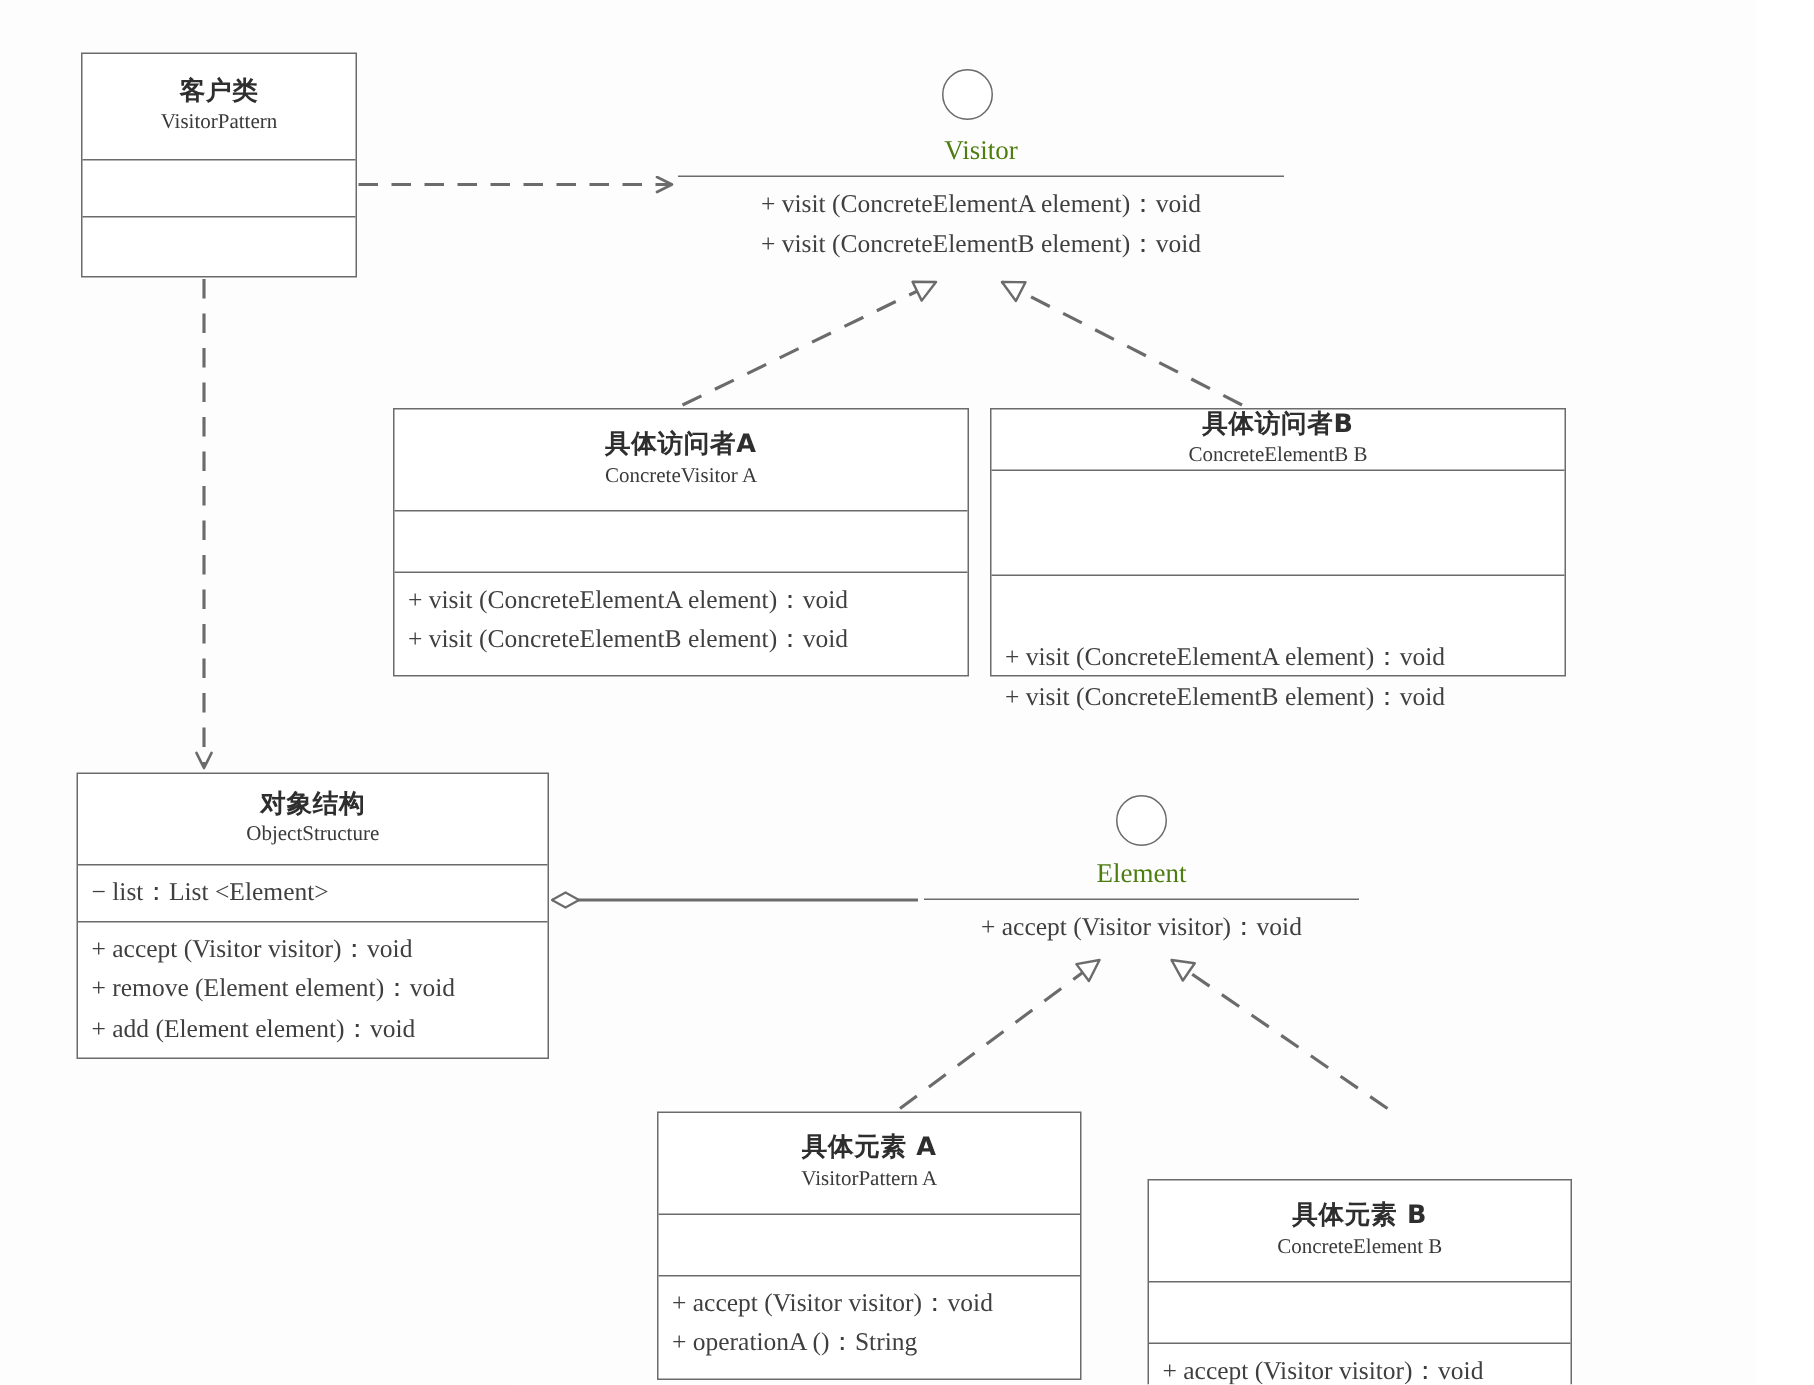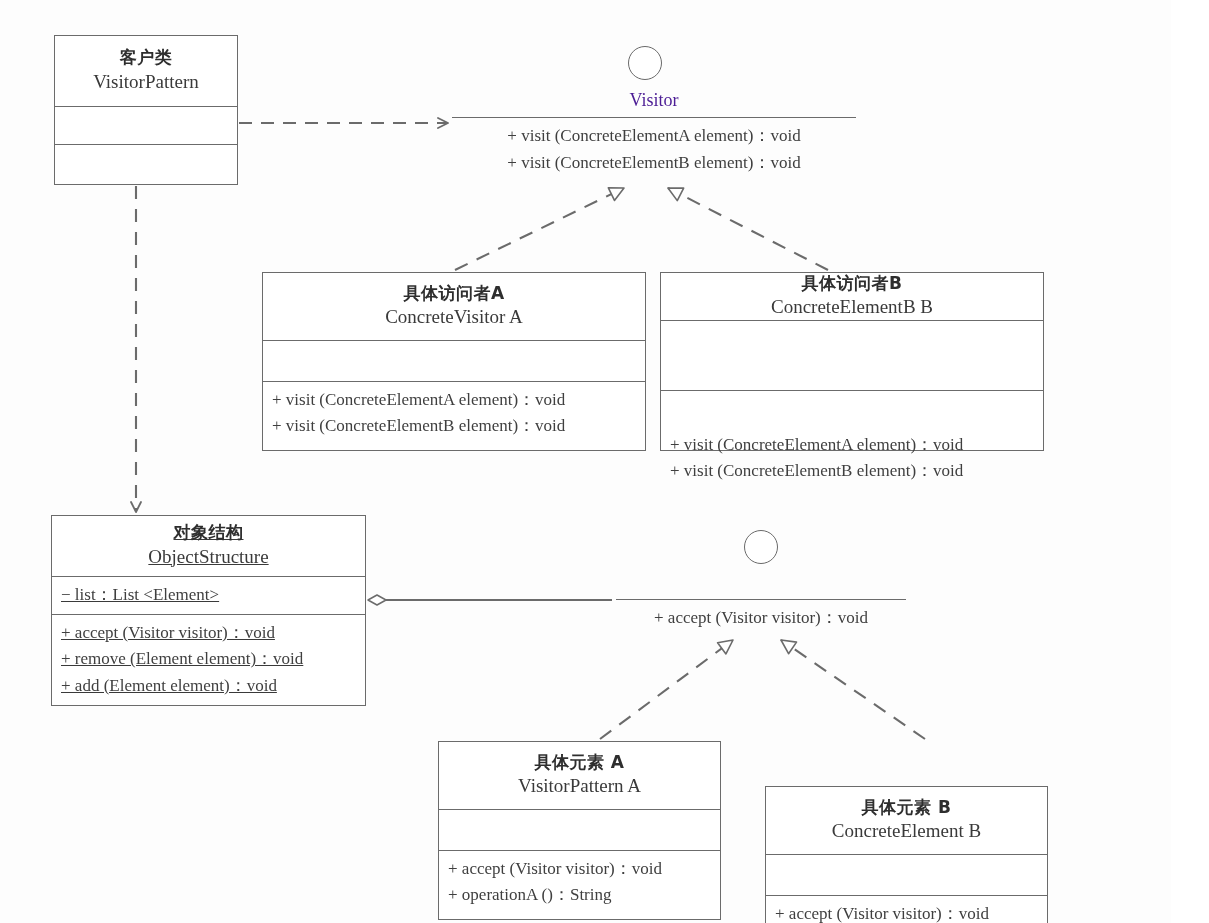--- a/index.html
+++ b/index.html
@@ -48,21 +48,21 @@
   }
   .cn-name {
     font-family: "DejaVu Sans", "Liberation Sans", sans-serif;
     font-weight: bold;
     font-size: 17px;
     letter-spacing: 0.5px;
     line-height: 1.25;
     color: #2e2e2e;
   }
   .en-name {
-    font-size: 19px;
+    font-size: 14px;
     line-height: 1.3;
     color: #3a3a3a;
     margin-top: 1px;
   }
   .cmp-members {
     padding: 5px 9px 6px 9px;
     justify-content: center;
   }
   .member {
     font-size: 17px;
@@ -80,21 +80,21 @@
     position: absolute;
     border: 1.7px solid #6a6a6a;
     border-radius: 50%;
     background: #ffffff;
     box-sizing: border-box;
   }
   .iface-name {
     position: absolute;
     text-align: center;
     font-size: 18px;
-    color: #4c1d95;
+    color: #4d7c0f;
     white-space: nowrap;
   }
   .iface-rule {
     position: absolute;
     border-top: 1.9px solid #6b6b6b;
   }
   .iface-ops {
     position: absolute;
     text-align: center;
   }
@@ -197,37 +197,38 @@
       <div class="cn-name">具体访问者B</div>
       <div class="en-name">ConcreteElementB B</div>
     </div>
     <div class="compartment cmp-members cmp-empty" style="height:41px;"></div>
     <div class="compartment cmp-members">
       <div class="member">+ visit (ConcreteElementA element)：void</div>
       <div class="member">+ visit (ConcreteElementB element)：void</div>
     </div>
   </div>
 
-  <div class="umlbox" style="left:51px; top:515px; width:315px; height:191px;text-decoration:underline;">
+  <div class="umlbox" style="left:51px; top:515px; width:315px; height:191px;">
     <div class="compartment cmp-title" style="height:65px;">
       <div class="cn-name">对象结构</div>
       <div class="en-name">ObjectStructure</div>
     </div>
     <div class="compartment cmp-members" style="height:39px;">
       <div class="member">− list：List &lt;Element&gt;</div>
     </div>
     <div class="compartment cmp-members">
       <div class="member">+ accept (Visitor visitor)：void</div>
       <div class="member">+ remove (Element element)：void</div>
       <div class="member">+ add (Element element)：void</div>
     </div>
   </div>
 
   <div class="iface" style="left:616px; top:530px; width:290px; height:105px;">
     <div class="iface-circle" style="left:128px; top:0px; width:34px; height:34px;"></div>
+    <div class="iface-name" style="left:0px; top:42px; width:290px;">Element</div>
     <div class="iface-rule" style="left:0px; top:69px; width:290px;"></div>
     <div class="iface-ops" style="left:0px; top:74px; width:290px;">
       <div class="member">+ accept (Visitor visitor)：void</div>
     </div>
   </div>
 
   <div class="umlbox" style="left:438px; top:741px; width:283px; height:179px;">
     <div class="compartment cmp-title" style="height:68px;">
       <div class="cn-name">具体元素 A</div>
       <div class="en-name">VisitorPattern A</div>

